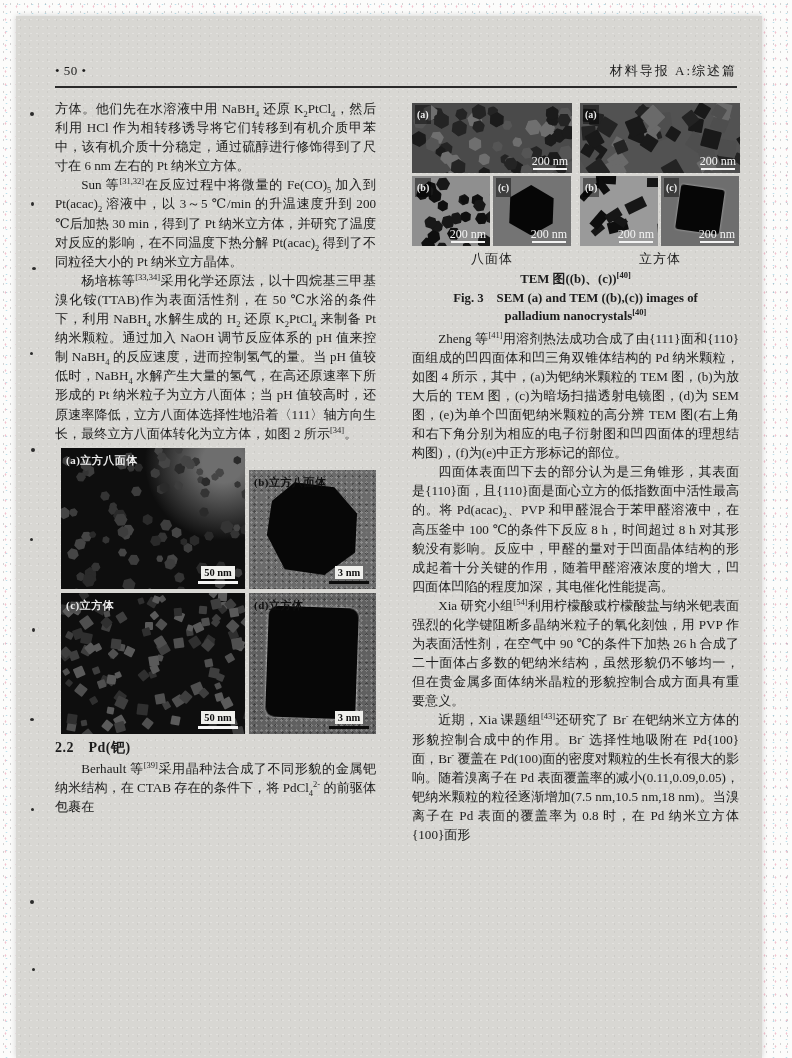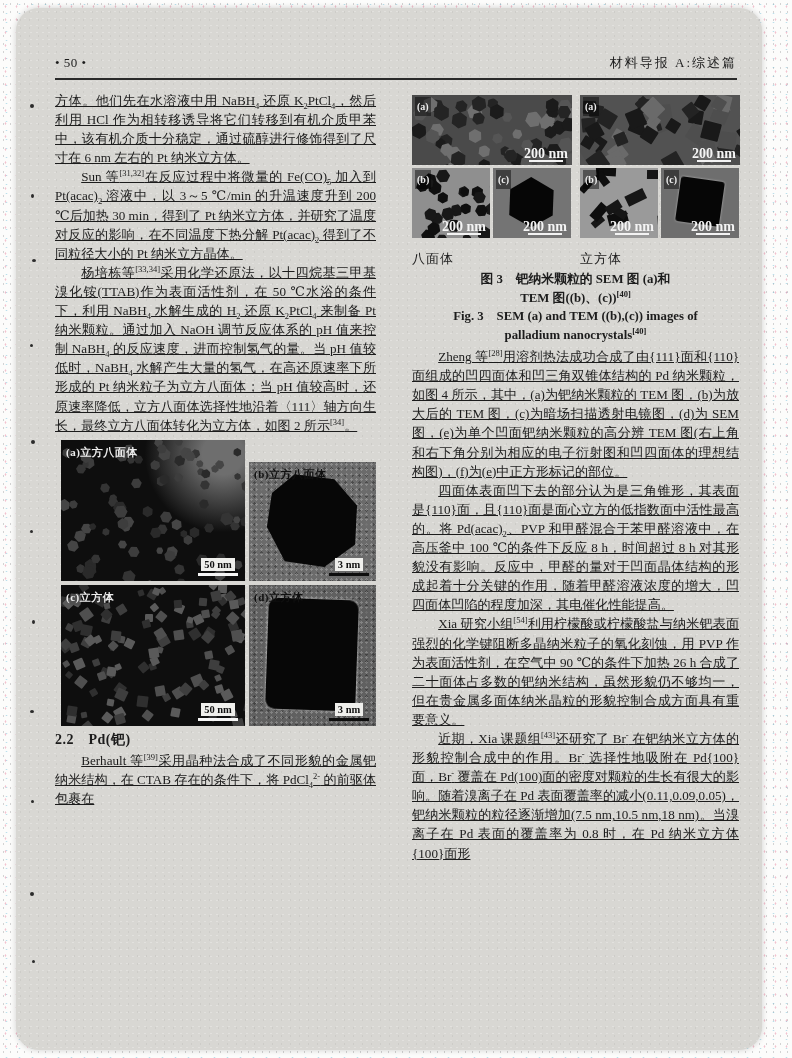--- a/index.html
+++ b/index.html
@@ -8,40 +8,39 @@
     background-color:#fcfcfb;
     background-image:
       radial-gradient(rgba(230,120,150,.45) .7px, transparent 1.1px),
       radial-gradient(rgba(110,190,215,.45) .7px, transparent 1.1px),
       radial-gradient(rgba(150,150,150,.4) .6px, transparent 1px);
     background-size:11px 13px,13px 9px,7px 8px;
     font-family:"Liberation Serif","DejaVu Serif",serif;
     color:#1c1c1c;
   }
   .page{
-    position:absolute;left:16px;top:8px;width:746px;height:1042px;
+    position:absolute;left:16px;top:16px;width:746px;height:1042px;
     background-color:#d8d7d3;
     background-image:
       radial-gradient(rgba(255,255,255,.25) .6px, transparent 1px),
       radial-gradient(rgba(0,0,0,.05) .6px, transparent 1px);
     background-size:6px 7px,9px 8px;
     overflow:hidden;
     box-shadow:0 0 6px rgba(0,0,0,.18);
-    border-radius:23px;
   }
   .inner{padding:0 25px 0 39px;}
   .speck{position:absolute;background:#2b2b2b;border-radius:50%;}
   
   .hdr{display:flex;justify-content:space-between;align-items:baseline;padding-top:46px;font-size:13px;letter-spacing:.5px;}
   .hdr .c{letter-spacing:2px;}
   .rule{border-bottom:2px solid #2a2a2a;margin-top:6px;}
   
   .cols{display:flex;gap:36px;margin-top:11px;}
   .col{width:327px;font-size:13.1px;line-height:19.1px;text-align:justify;}
-  .col p{margin:0;text-decoration:underline;}
+  .col p{margin:0;}
   .indent{text-indent:2em;}
   sup{font-size:8.5px;line-height:0;}
   sub{font-size:8.5px;line-height:0;}
   h3.sec{font-size:14px;margin:3px 0 2px 0;font-weight:bold;letter-spacing:.5px;}
   
   .tem{position:relative;overflow:hidden;}
   .plabel{position:absolute;top:3px;left:5px;font-weight:bold;font-size:11px;z-index:3;letter-spacing:.5px;}
   .plabel.light{color:#ededed;}
   .plabel.dark{color:#101010;}
   .scale{position:absolute;right:7px;bottom:5px;display:flex;flex-direction:column;align-items:center;gap:2px;z-index:3;}
@@ -84,33 +83,33 @@
   .g .rowb{display:flex;gap:3px;}
   .g .pb,.g .pc{width:78px;height:70px;}
   .o-a{background-color:#4a4a4a;}
   .o-b{background-color:#8f8f8f;}
   .o-c{background-color:#747474;}
   .c-a{background-color:#525252;}
   .c-b{background-color:#9a9a9a;}
   .c-c{background-color:#6e6e6e;}
   .plabel3{position:absolute;top:2px;left:3px;color:#ededed;background:rgba(0,0,0,.45);font-size:10px;font-weight:bold;padding:0 2px;z-index:3;}
   .scale3{position:absolute;right:4px;bottom:3px;display:flex;flex-direction:column;align-items:center;gap:1px;z-index:3;}
-  .scale3 .txt{font-size:14px;font-weight:bold;color:#f4f4f4;line-height:11px;}
+  .scale3 .txt{font-size:12px;font-weight:normal;color:#f4f4f4;line-height:11px;}
   .scale3 .bar{width:34px;height:2.5px;background:#f3f3f3;}
   .bighex{
     position:absolute;left:17%;top:13%;width:64%;height:72%;background:#060606;
     clip-path:polygon(50% 0,95% 26%,93% 76%,50% 100%,6% 75%,8% 24%);
     filter:drop-shadow(0 0 1px rgba(220,220,220,.7));
   }
   .bigsq{
     position:absolute;left:22%;top:16%;width:56%;height:64%;background:#060606;border-radius:3px;
     transform:rotate(8deg);
     filter:drop-shadow(0 0 1px rgba(220,220,220,.7));
   }
-  .gname{font-size:13px;margin-top:11px;letter-spacing:1px;}
+  .gname{text-align:center;font-size:13px;margin-top:3px;letter-spacing:1px;}
 </style>
 </head>
 <body>
 
 <div class="page">
 
   <div class="speck" style="left:14px;top:96px;width:4px;height:4px;"></div>
   <div class="speck" style="left:15px;top:186px;width:3px;height:4px;"></div>
   <div class="speck" style="left:16px;top:251px;width:4px;height:3px;"></div>
   <div class="speck" style="left:14px;top:336px;width:3px;height:3px;"></div>
@@ -566,26 +565,25 @@
                     <div class="bar"></div>
                   </div>
                 </div>
               </div>
               <div class="gname">立方体</div>
             </div>
           </div>
         </div>
 
         <div class="cap">
-          <div>图 3　钯纳米颗粒的 SEM 图 (a)和</div>
           <div>TEM 图((b)、(c))<sup>[40]</sup></div>
           <div>Fig. 3　SEM (a) and TEM ((b),(c)) images of</div>
           <div>palladium nanocrystals<sup>[40]</sup></div>
         </div>
 
-        <p class="indent">Zheng 等<sup>[28]</sup>用溶剂热法成功合成了由{111}面和{110}面组成的凹四面体和凹三角双锥体结构的 Pd 纳米颗粒，如图 4 所示，其中，(a)为钯纳米颗粒的 TEM 图，(b)为放大后的 TEM 图，(c)为暗场扫描透射电镜图，(d)为 SEM 图，(e)为单个凹面钯纳米颗粒的高分辨 TEM 图(右上角和右下角分别为相应的电子衍射图和凹四面体的理想结构图)，(f)为(e)中正方形标记的部位。</p>
+        <p class="indent">Zheng 等<sup>[41]</sup>用溶剂热法成功合成了由{111}面和{110}面组成的凹四面体和凹三角双锥体结构的 Pd 纳米颗粒，如图 4 所示，其中，(a)为钯纳米颗粒的 TEM 图，(b)为放大后的 TEM 图，(c)为暗场扫描透射电镜图，(d)为 SEM 图，(e)为单个凹面钯纳米颗粒的高分辨 TEM 图(右上角和右下角分别为相应的电子衍射图和凹四面体的理想结构图)，(f)为(e)中正方形标记的部位。</p>
         <p class="indent">四面体表面凹下去的部分认为是三角锥形，其表面是{110}面，且{110}面是面心立方的低指数面中活性最高的。将 Pd(acac)<sub>2</sub>、PVP 和甲醛混合于苯甲醛溶液中，在高压釜中 100 ℃的条件下反应 8 h，时间超过 8 h 对其形貌没有影响。反应中，甲醛的量对于凹面晶体结构的形成起着十分关键的作用，随着甲醛溶液浓度的增大，凹四面体凹陷的程度加深，其电催化性能提高。</p>
         <p class="indent">Xia 研究小组<sup>[54]</sup>利用柠檬酸或柠檬酸盐与纳米钯表面强烈的化学键阻断多晶纳米粒子的氧化刻蚀，用 PVP 作为表面活性剂，在空气中 90 ℃的条件下加热 26 h 合成了二十面体占多数的钯纳米结构，虽然形貌仍不够均一，但在贵金属多面体纳米晶粒的形貌控制合成方面具有重要意义。</p>
         <p class="indent">近期，Xia 课题组<sup>[43]</sup>还研究了 Br<sup>-</sup> 在钯纳米立方体的形貌控制合成中的作用。Br<sup>-</sup> 选择性地吸附在 Pd{100}面，Br<sup>-</sup> 覆盖在 Pd(100)面的密度对颗粒的生长有很大的影响。随着溴离子在 Pd 表面覆盖率的减小(0.11,0.09,0.05)，钯纳米颗粒的粒径逐渐增加(7.5 nm,10.5 nm,18 nm)。当溴离子在 Pd 表面的覆盖率为 0.8 时，在 Pd 纳米立方体{100}面形</p>
       </div>
     </div>
   </div>
 </div>
 
 </body></html>

